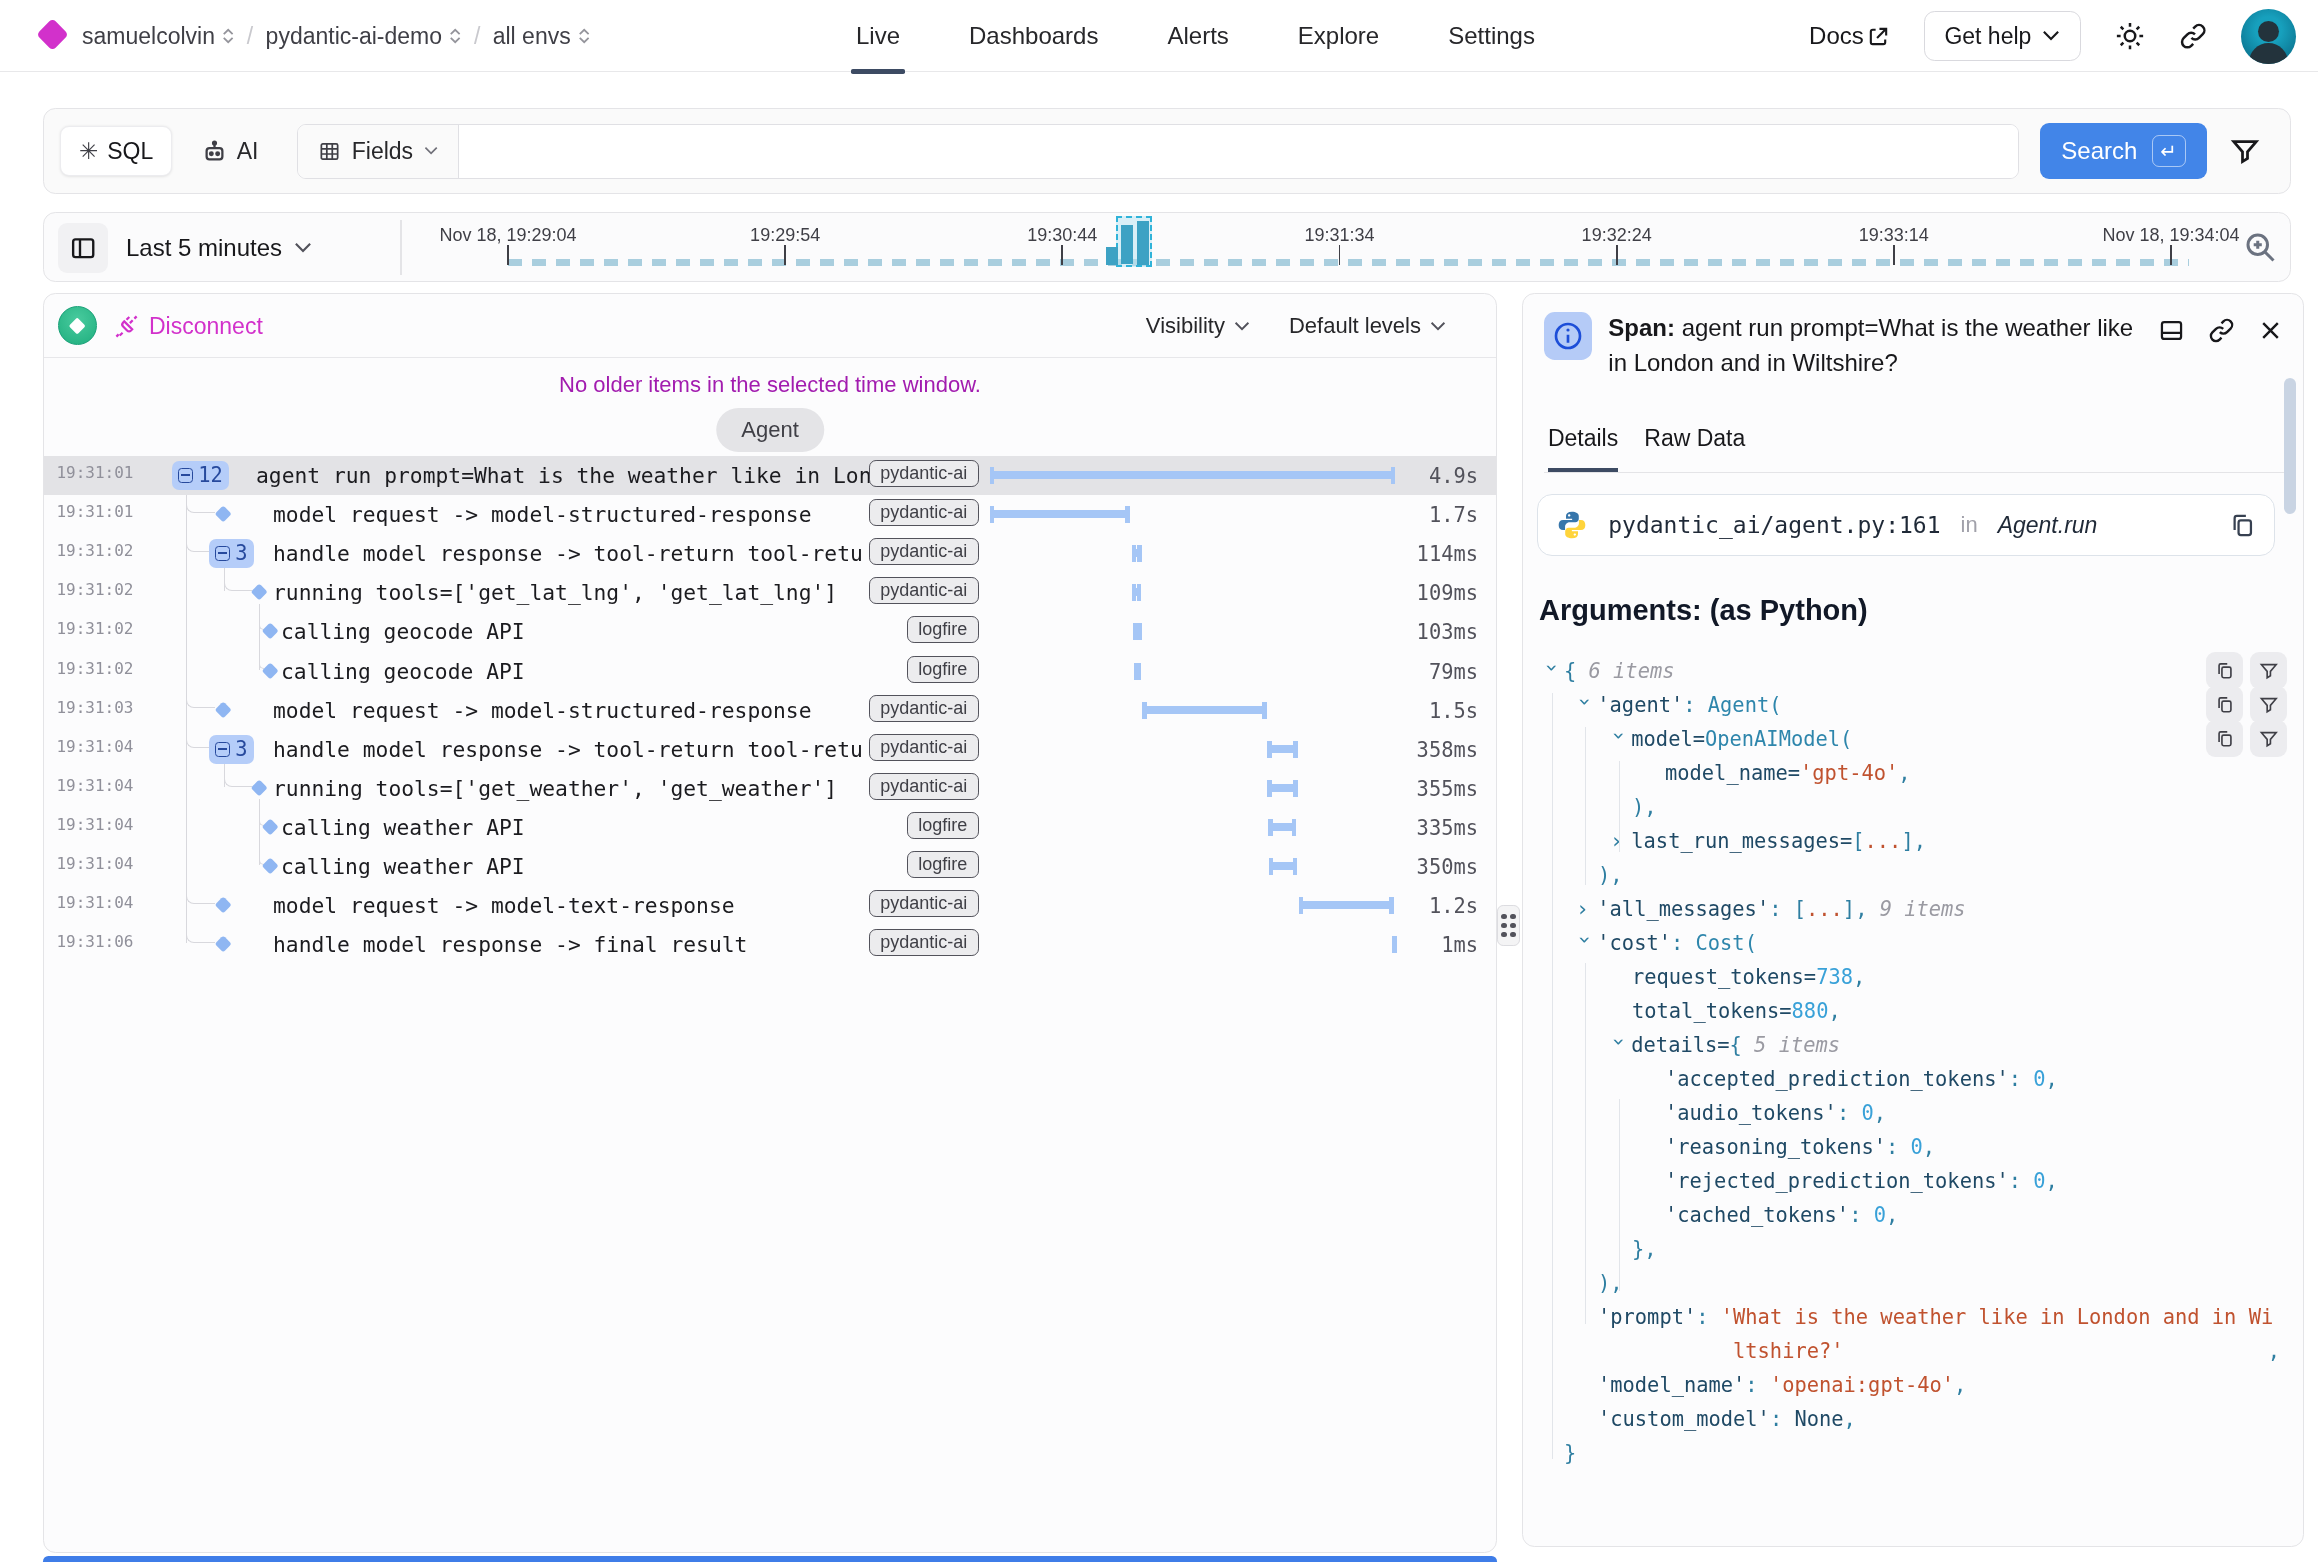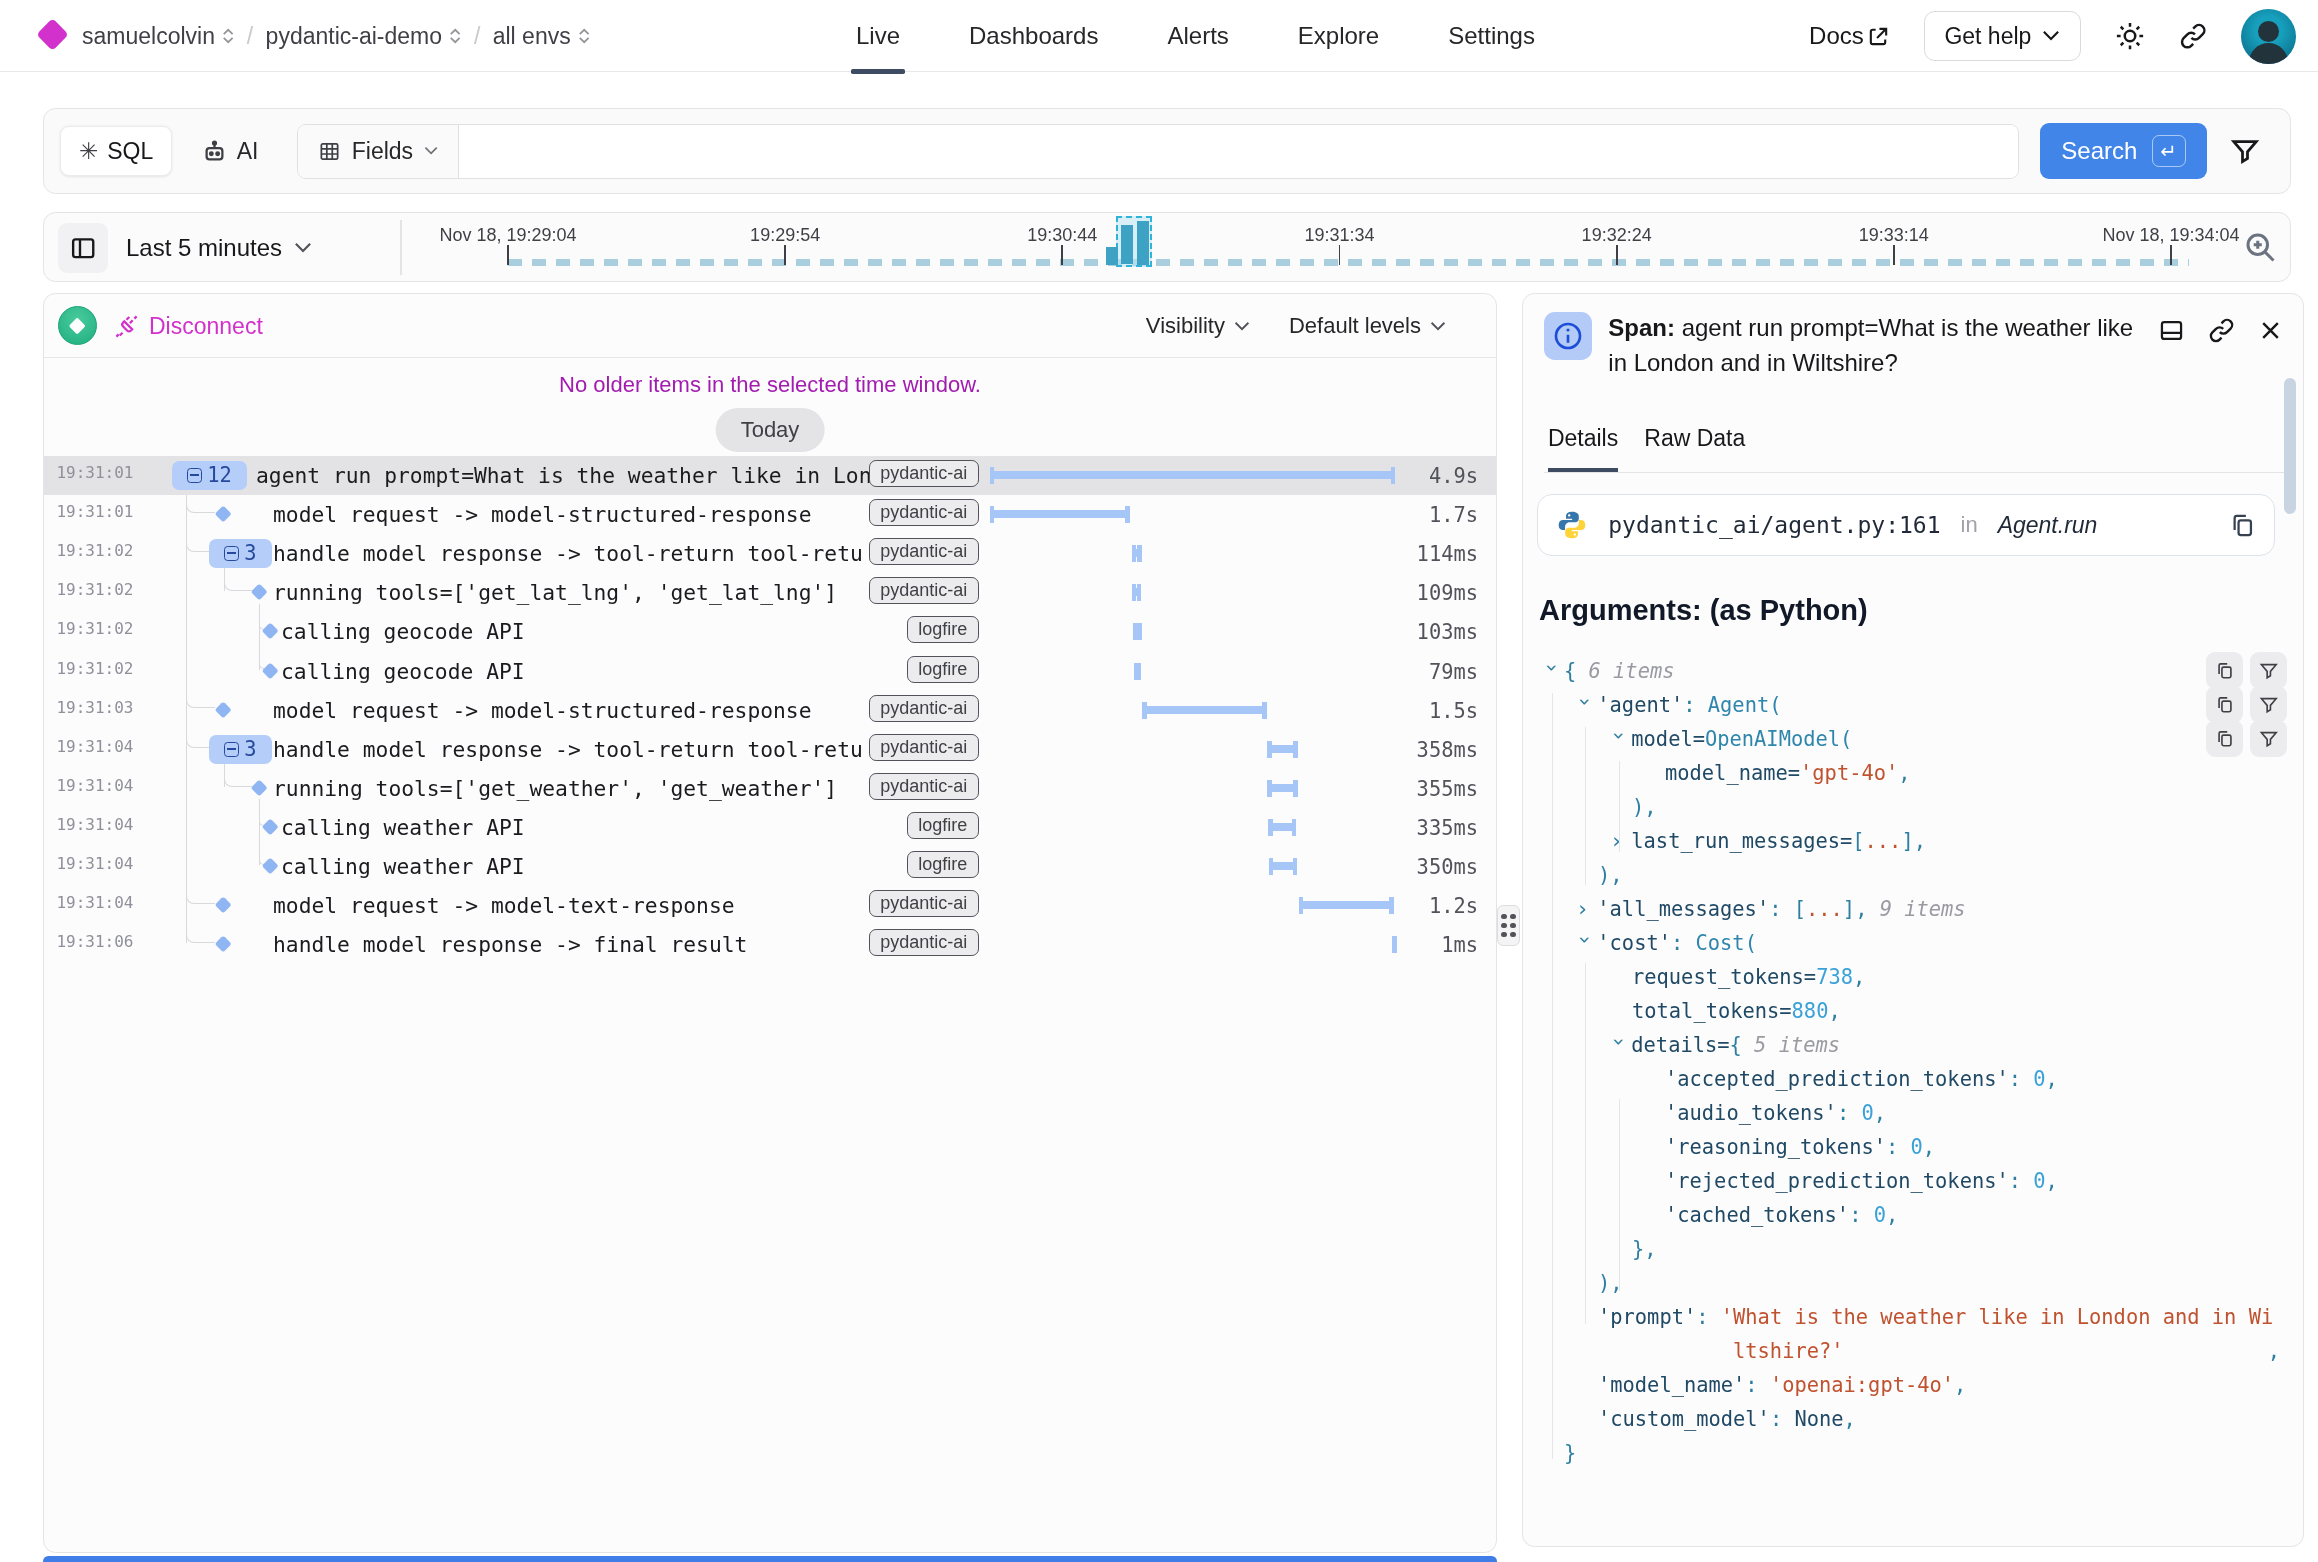--- a/index.html
+++ b/index.html
@@ -97,21 +97,21 @@
 
   
   .rows { position:absolute; left:0; right:0; top:162px; height:509px; }
   .trow { position:absolute; left:0; right:0; height:39px; }
   .trow.selected { background:#e3e3e6; }
   .t-time { position:absolute; left:12.4px; top:7.1px; font-size:16px; color:#90909a; }
   .t-label { position:absolute; top:7.1px; font-size:21.3px; color:#1b1b1f; white-space:nowrap; overflow:hidden; }
   .t-diamond { position:absolute; top:13.3px; width:12.4px; height:12.4px; background:#8fb6f2; transform:rotate(45deg);
     border-radius:2.7px; }
   .t-badge { position:absolute; top:5.3px; height:28.4px; display:flex; align-items:center; gap:5.3px;
-    background:#b5cdf9; border-radius:7.1px; padding:0 15px; color:#26499d; font-size:20.4px;
+    background:#b5cdf9; border-radius:7.1px; padding:0 6px; color:#26499d; font-size:20.4px;
     font-family:"DejaVu Sans Mono", monospace; cursor:pointer; }
   .badge-box { position:relative; width:15px; height:15px; border:1.8px solid #26499d; border-radius:3.6px; }
   .badge-box::before { content:""; position:absolute; left:1.8px; right:1.8px; top:4.9px; height:1.8px; background:#26499d; }
   .t-tag-wrap { position:absolute; left:800px; width:135px; top:4.4px; display:flex; justify-content:flex-end; }
   .t-tag { border:1.8px solid #52525b; background:#ececee; color:#3f3f46; border-radius:7.1px; padding:1.8px 10.7px;
     font-size:18px; white-space:nowrap; cursor:pointer; }
   .t-gantt { position:absolute; left:946px; width:405px; top:0; height:39px; }
   .t-bar { position:absolute; top:15px; height:8px; background:#a5c6f6; min-width:5.3px; }
   .t-bar::before, .t-bar::after { content:""; position:absolute; top:-4.4px; width:4.4px; height:17px; background:#a5c6f6; }
   .t-bar::before { left:0; } .t-bar::after { right:0; }
@@ -345,21 +345,21 @@
         </span>
         <span class="dd">
           <span>Default levels</span>
           <svg width="16" height="10.7" viewBox="0 0 20 13">
               <path d="M2 2 L10 10 L18 2" fill="none" stroke="#52525b" stroke-width="2.4"></path>
             </svg>
         </span>
       </span>
     </div>
     <div class="lp-notice">No older items in the selected time window.</div>
-    <button class="today-pill">Today</button>
+    <button class="today-pill">Agent</button>
     <div class="rows" id="trace-rows">
         <div class="conn v" style="left: 142px; top: 30px; height: 457px;"></div>
         <div class="conn e" style="left: 142px; top: 41px; width: 29px; height: 16px;"></div>
         <div class="conn e" style="left: 142px; top: 80px; width: 29px; height: 16px;"></div>
         <div class="conn e" style="left: 142px; top: 236px; width: 29px; height: 16px;"></div>
         <div class="conn e" style="left: 142px; top: 276px; width: 29px; height: 16px;"></div>
         <div class="conn e" style="left: 142px; top: 432px; width: 29px; height: 16px;"></div>
         <div class="conn e" style="left: 142px; top: 471px; width: 29px; height: 16px;"></div>
         <div class="conn v" style="left: 180px; top: 108px; height: 27px;"></div>
         <div class="conn e" style="left: 180px; top: 119px; width: 27.6px; height: 16px;"></div>

